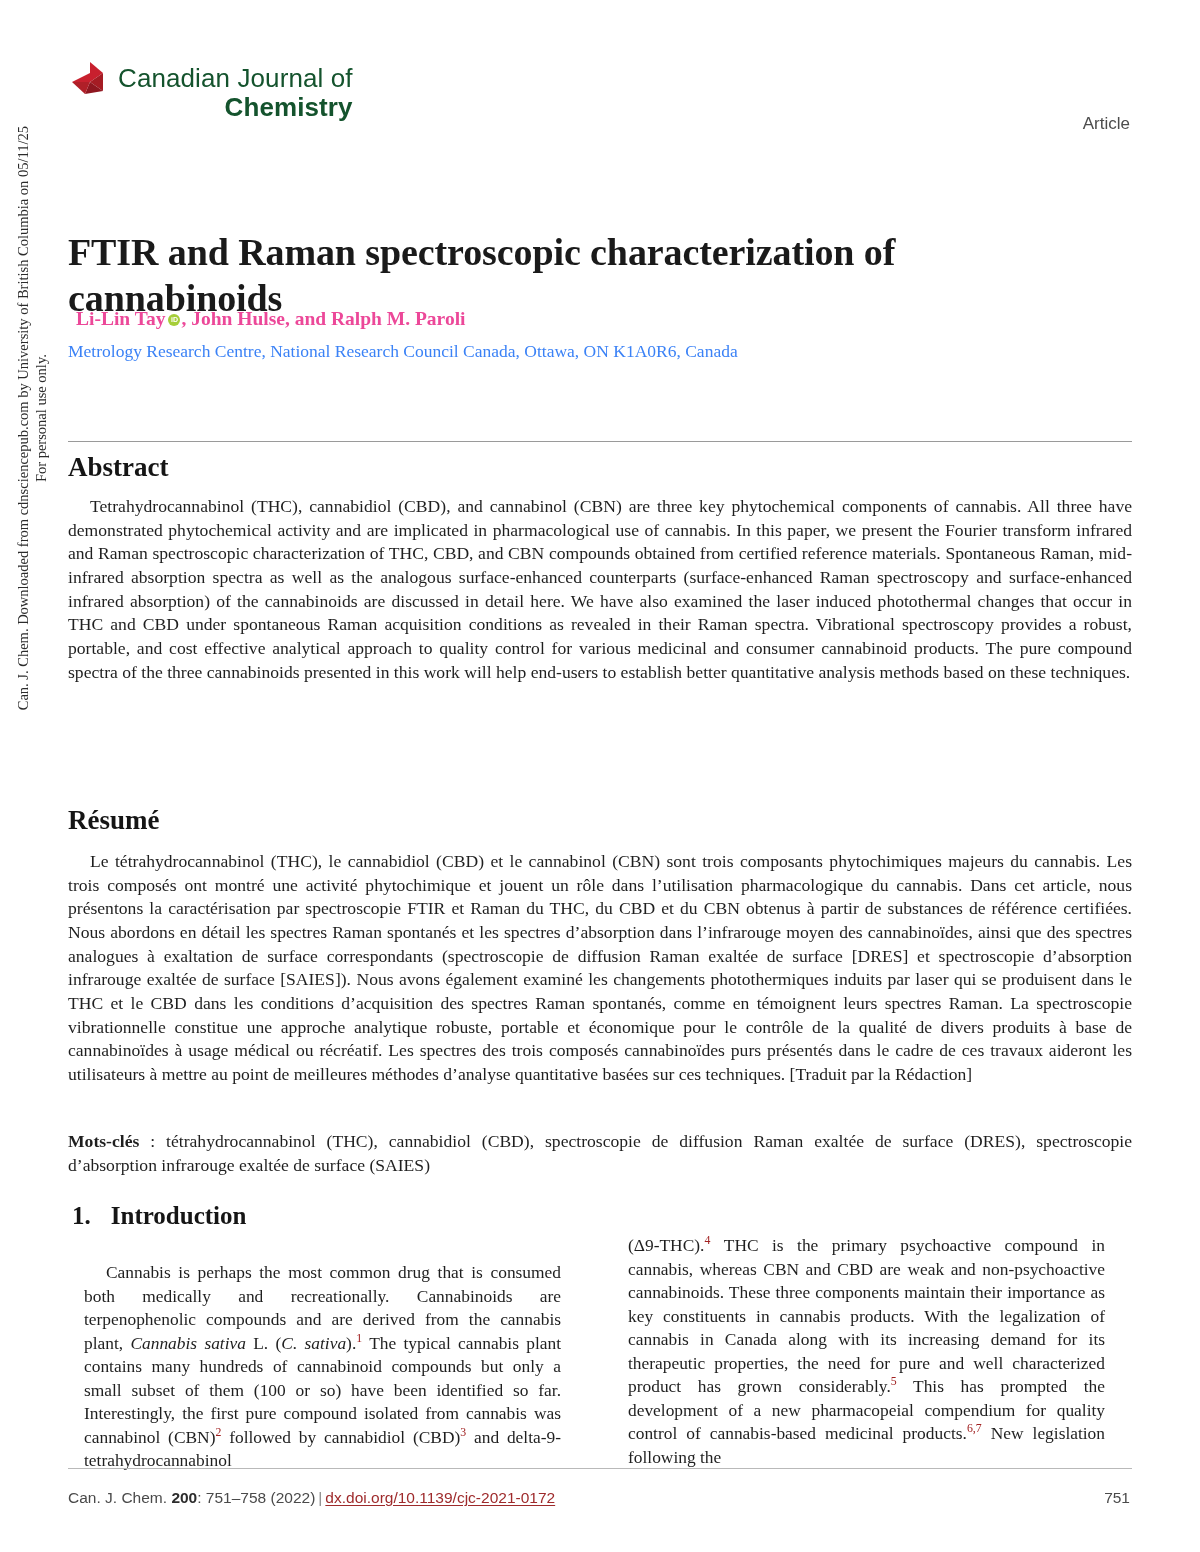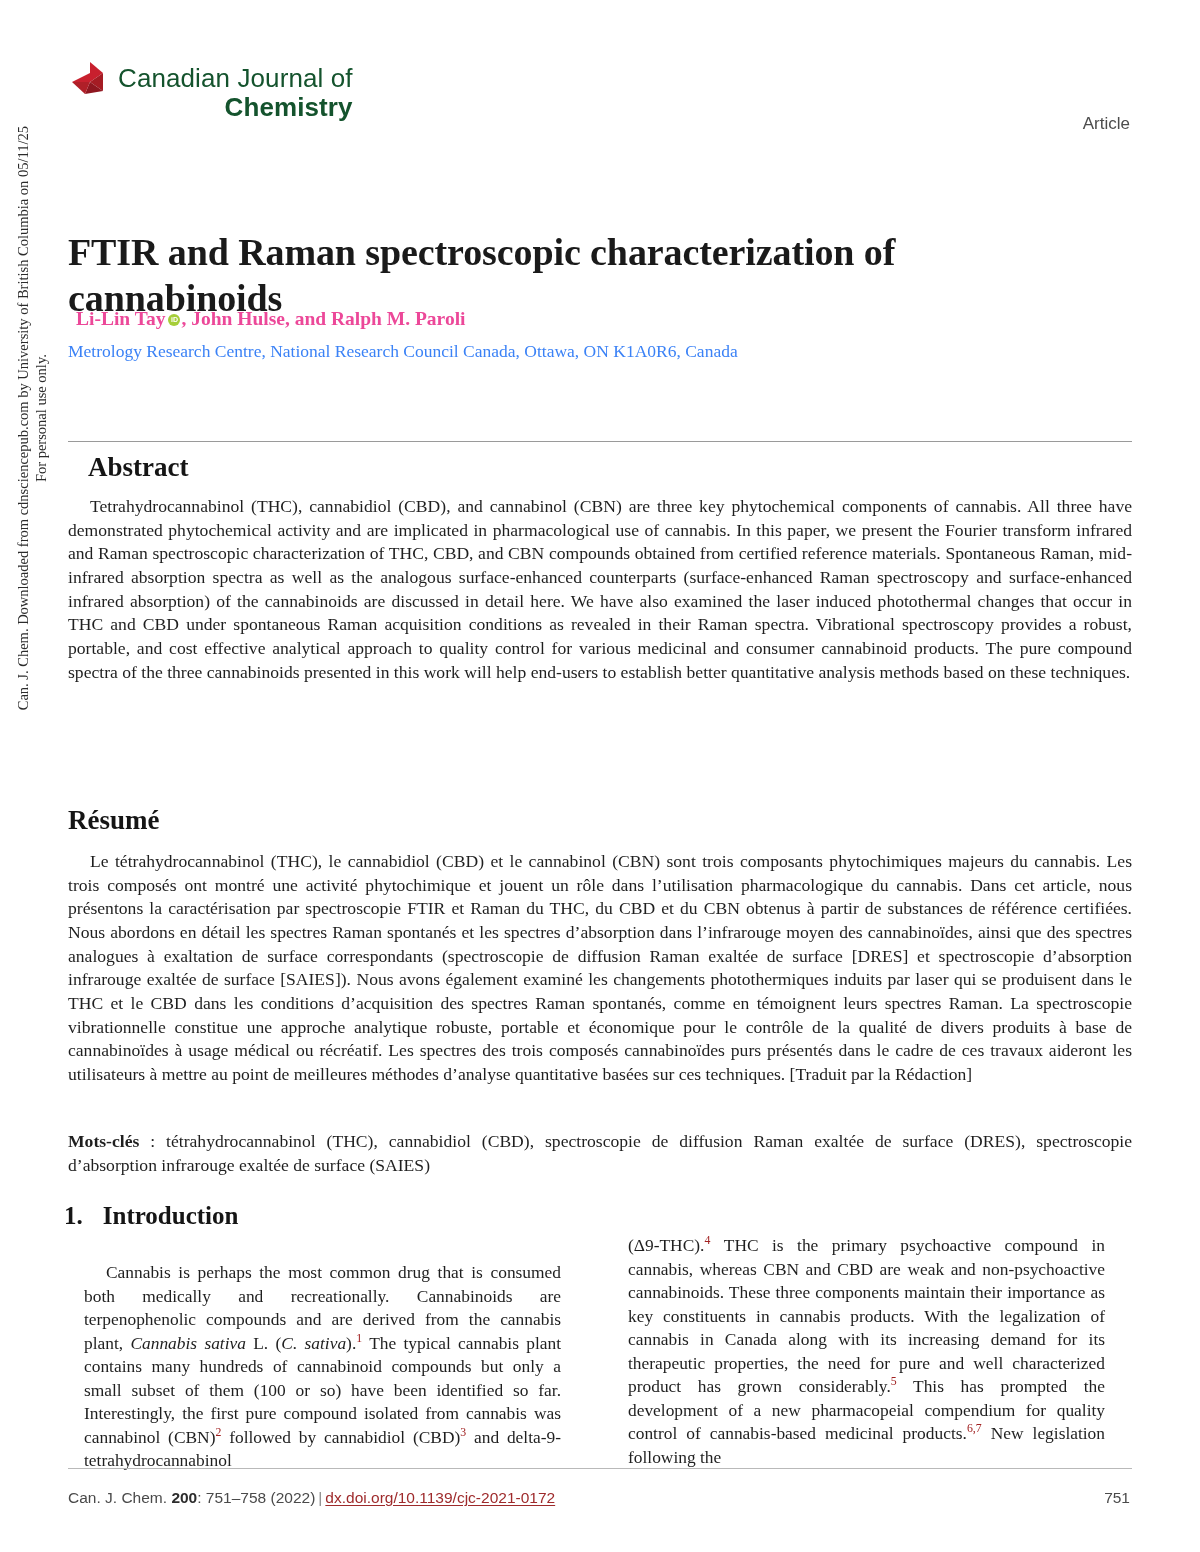--- a/index.html
+++ b/index.html
@@ -156,21 +156,21 @@
 
   
   .sec-head {
     position: absolute;
     left: 68px;
     font-family: "Liberation Serif", serif;
     font-weight: 700;
     font-size: 27px;
     color: #151515;
   }
-  .abstract-head { top: 452px; margin-left: 20px; }
+  .abstract-head { top: 452px; }
   .resume-head { top: 805px; }
 
   .body-block {
     position: absolute;
     left: 68px;
     width: 1064px;
     font-family: "Liberation Serif", serif;
     font-size: 17.6px;
     line-height: 1.345;
     text-align: justify;
@@ -180,21 +180,21 @@
   .abstract-body { top: 495px; }
   .keywords { top: 735px; }
   .resume-body { top: 850px; }
   .motscles { top: 1130px; }
   .indent { text-indent: 22px; }
   .kw-label { font-weight: 700; }
 
   
   .intro-head {
     position: absolute;
-    left: 64px;
+    left: 72px;
     top: 1202px;
     font-family: "Liberation Serif", serif;
     font-weight: 700;
     font-size: 25px;
     color: #151515;
   }
   .intro-head .num { margin-right: 20px; }
 
   .col {
     position: absolute;

